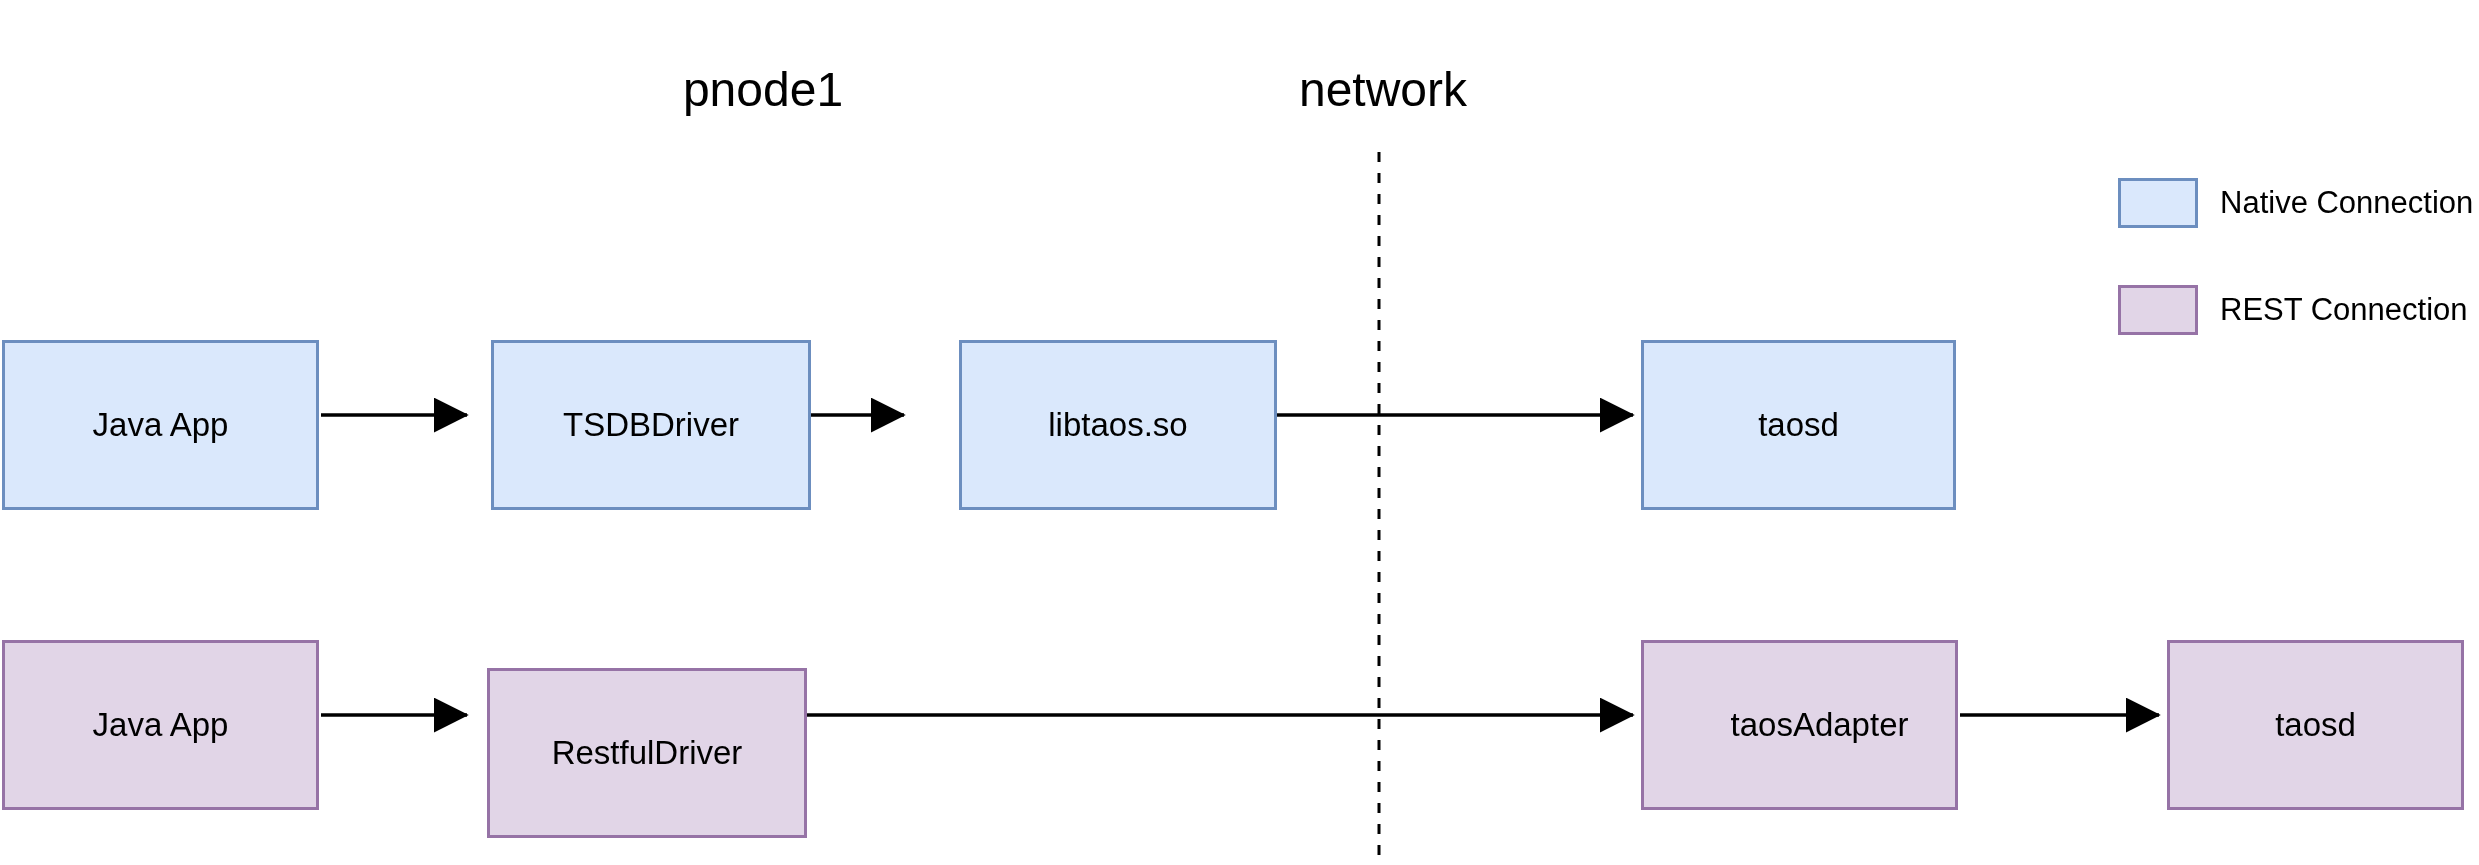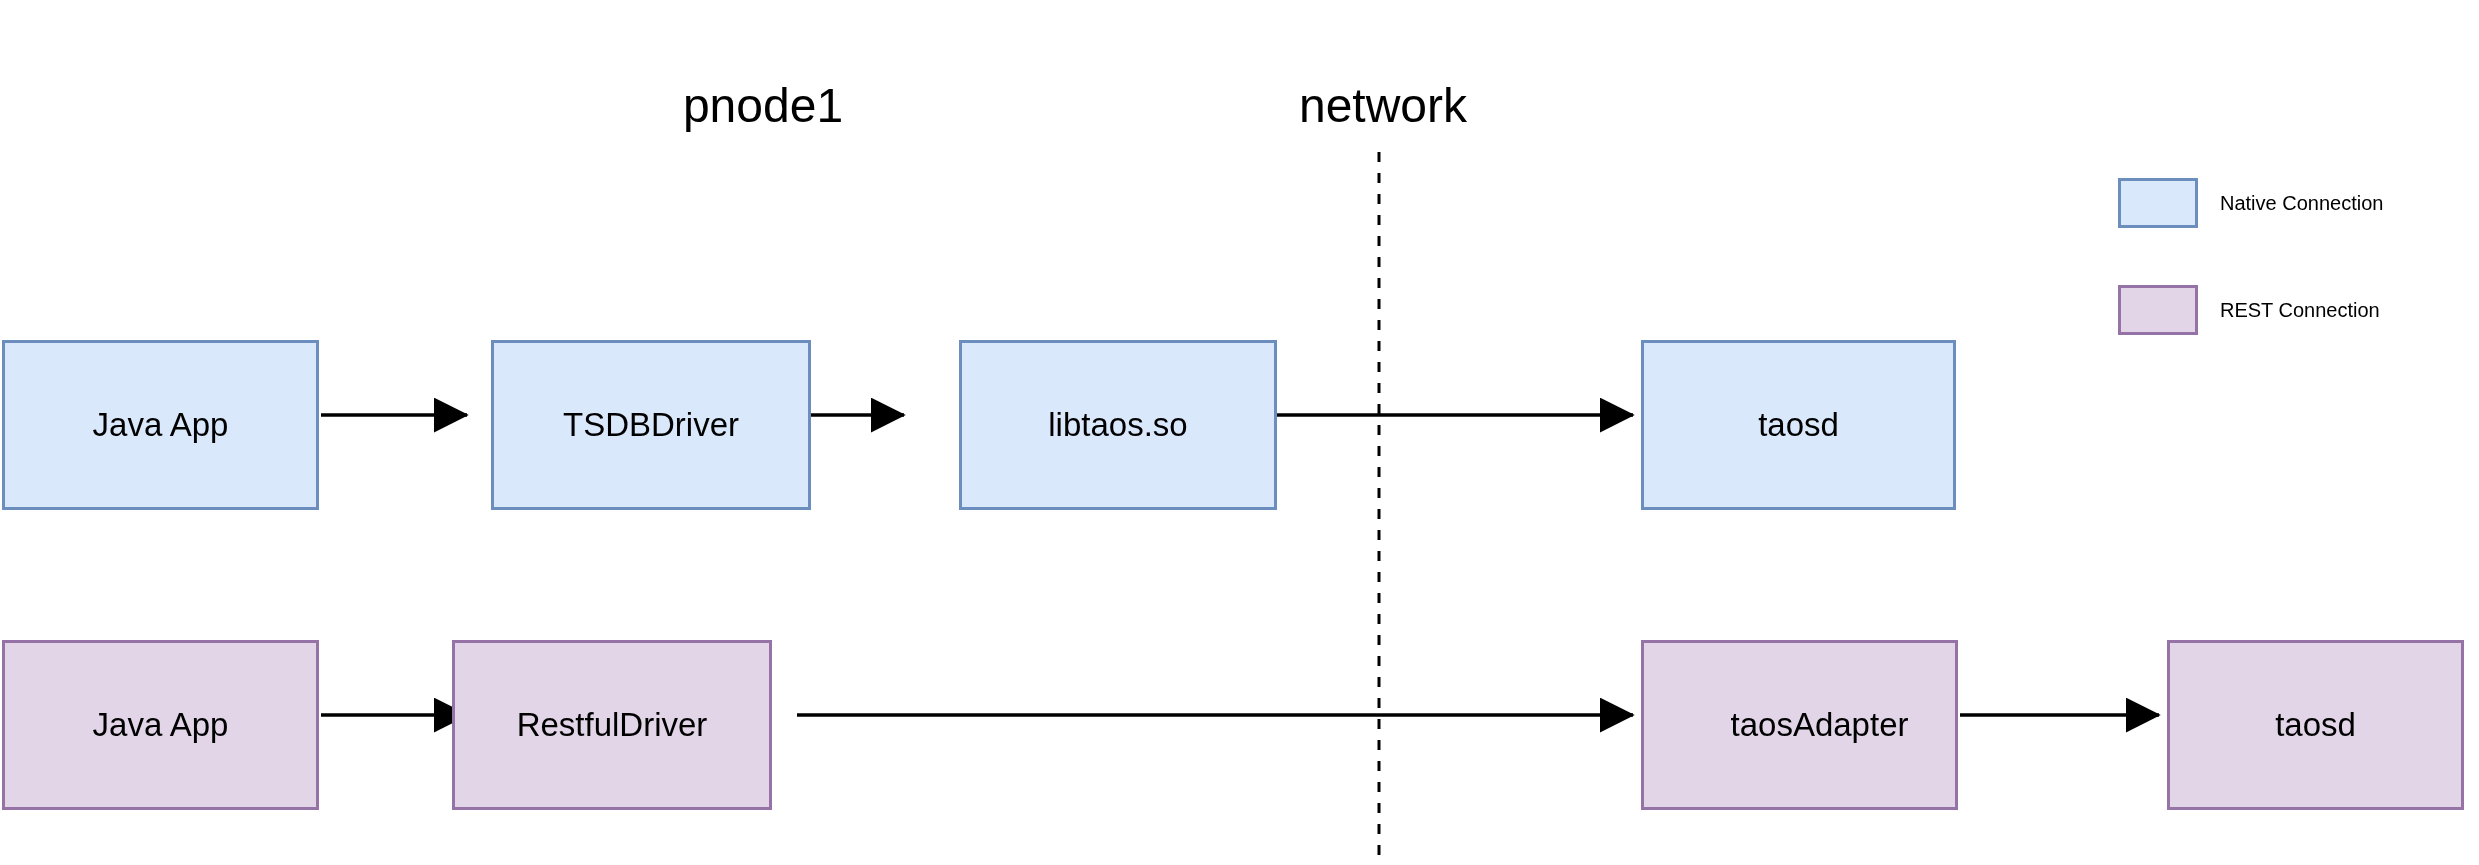--- a/index.html
+++ b/index.html
@@ -15,21 +15,21 @@
     position:relative;
     width:2479px;height:865px;
     background:#ffffff;
     font-family:"Liberation Sans", sans-serif;
     color:var(--text);
     overflow:hidden;
   }
   #wires{position:absolute;left:0;top:0;width:2479px;height:865px;}
   .section-title{
     position:absolute;
-    width:320px;top:78px;height:56px;
+    width:320px;top:62px;height:56px;
     display:flex;align-items:center;justify-content:center;
     font-size:48px;line-height:56px;white-space:nowrap;
   }
   .node{
     position:absolute;
     height:170px;width:317px;
     box-sizing:border-box;
     display:flex;align-items:center;justify-content:center;
     font-size:33px;white-space:nowrap;
     border:3px solid;
@@ -40,21 +40,21 @@
   .row-bottom{top:640px;}
   .legend-swatch{
     position:absolute;left:2118px;width:80px;height:50px;
     box-sizing:border-box;border:3px solid;
   }
   .legend-swatch.native{background:var(--native-fill);border-color:var(--native-border);}
   .legend-swatch.rest{background:var(--rest-fill);border-color:var(--rest-border);}
   .legend-label{
     position:absolute;left:2220px;width:250px;height:50px;
     display:flex;align-items:center;
-    font-size:20px;white-space:nowrap;
+    font-size:31px;white-space:nowrap;
   }
 </style>
 </head>
 <body>
 
 <div id="canvas">
 
   <svg id="wires" viewBox="0 0 2479 865" xmlns="http://www.w3.org/2000/svg">
     <defs>
       <marker id="arrowhead" markerWidth="11" markerHeight="10" refX="9.5" refY="5" orient="auto" markerUnits="strokeWidth">
@@ -75,21 +75,21 @@
 
   <div class="section-title" style="left:603px;">pnode1</div>
   <div class="section-title" style="left:1223px;text-align:center;">network</div>
 
   <div class="node native row-top" style="left:2px;">Java App</div>
   <div class="node native row-top" style="left:491px;width:320px;">TSDBDriver</div>
   <div class="node native row-top" style="left:912px;width:318px;margin-left:47px;">libtaos.so</div>
   <div class="node native row-top" style="left:1641px;width:315px;">taosd</div>
 
   <div class="node rest row-bottom" style="left:2px;">Java App</div>
-  <div class="node rest row-bottom" style="left:452px;width:320px;">RestfulDriver</div>
+  <div class="node rest row-bottom" style="left:487px;width:320px;margin-top:28px;">RestfulDriver</div>
   <div class="node rest row-bottom" style="left:1641px;width:317px;padding-left:40px;">taosAdapter</div>
   <div class="node rest row-bottom" style="left:2167px;width:297px;">taosd</div>
 
   <div>
     <div class="legend-swatch native" style="top:178px;"></div>
     <div class="legend-label" style="top:178px;">Native Connection</div>
     <div class="legend-swatch rest" style="top:285px;"></div>
     <div class="legend-label" style="top:285px;">REST Connection</div>
   </div>
 

